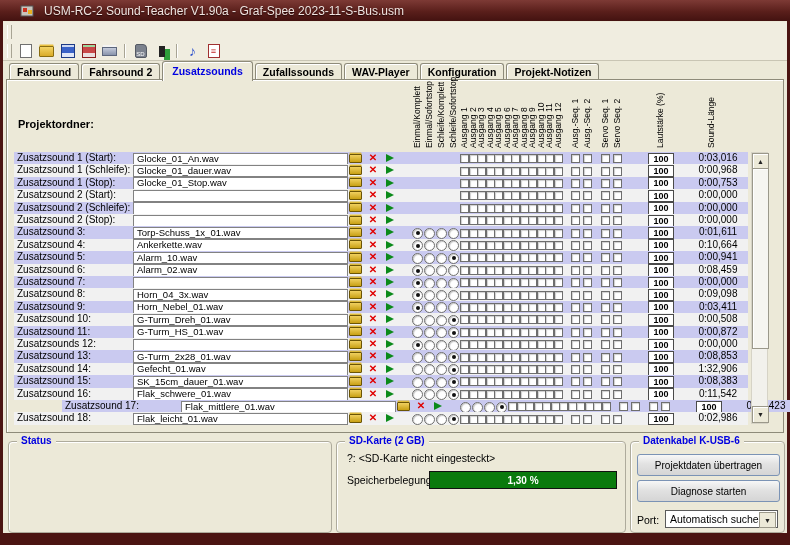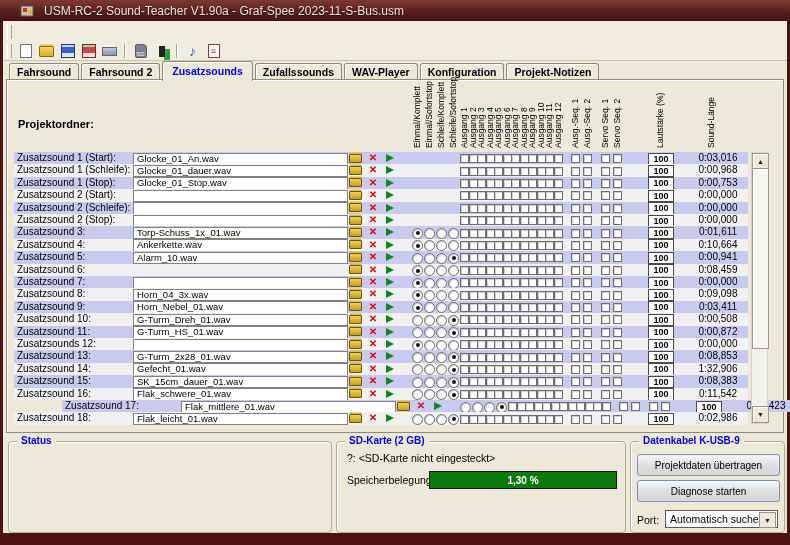--- a/index.html
+++ b/index.html
@@ -463,20 +463,21 @@
         <div class="rcheck" style="left: 539.5px;"></div>
         <div class="rcheck" style="left: 557px;"></div>
         <div class="rcheck" style="left: 569px;"></div>
         <div class="rcheck" style="left: 587px;"></div>
         <div class="rcheck" style="left: 599px;"></div>
         <div class="rvol">100</div>
         <div class="rlen">0:00,941</div>
       </div>
       <div class="trow row-light" style="top: 263.6px;">
         <div class="rlabel">Zusatzsound 6:</div>
+        <div class="rfile">Alarm_02.wav</div>
         <div class="rbtn" style="left: 334px;">
           <span class="folder-glyph"></span>
         </div>
         <div class="rbtn" style="left: 352px;">
           <span class="x-glyph">✕</span>
         </div>
         <div class="rbtn" style="left: 369px;">
           <span class="play-glyph"></span>
         </div>
         <div class="rradio" style="left: 398px;">
@@ -963,21 +964,21 @@
   <div class="gbox" style="left:336px;top:441px;width:288px;height:90px">
     <span class="gtitle">SD-Karte (2 GB)</span>
     <div class="sd-state">?: &lt;SD-Karte nicht eingesteckt&gt;</div>
     <div class="sd-usage-label">Speicherbelegung:</div>
     <div class="progress">
       <span>1,30 %</span>
     </div>
   </div>
 
   <div class="gbox" style="left:630px;top:441px;width:153px;height:90px">
-    <span class="gtitle">Datenkabel K-USB-9</span>
+    <span class="gtitle">Datenkabel K-USB-6</span>
     <div class="btn" style="left:6px;top:38px;width:141px;height:20px">
       <span>Diagnose starten</span>
     </div>
     <div class="btn" style="left:6px;top:12px;width:141px;height:20px">
       <span>Projektdaten übertragen</span>
     </div>
     <div class="port-label">Port:</div>
     <div class="combo">
       <span>Automatisch suchen</span>
       <span class="combo-btn">▼</span>

